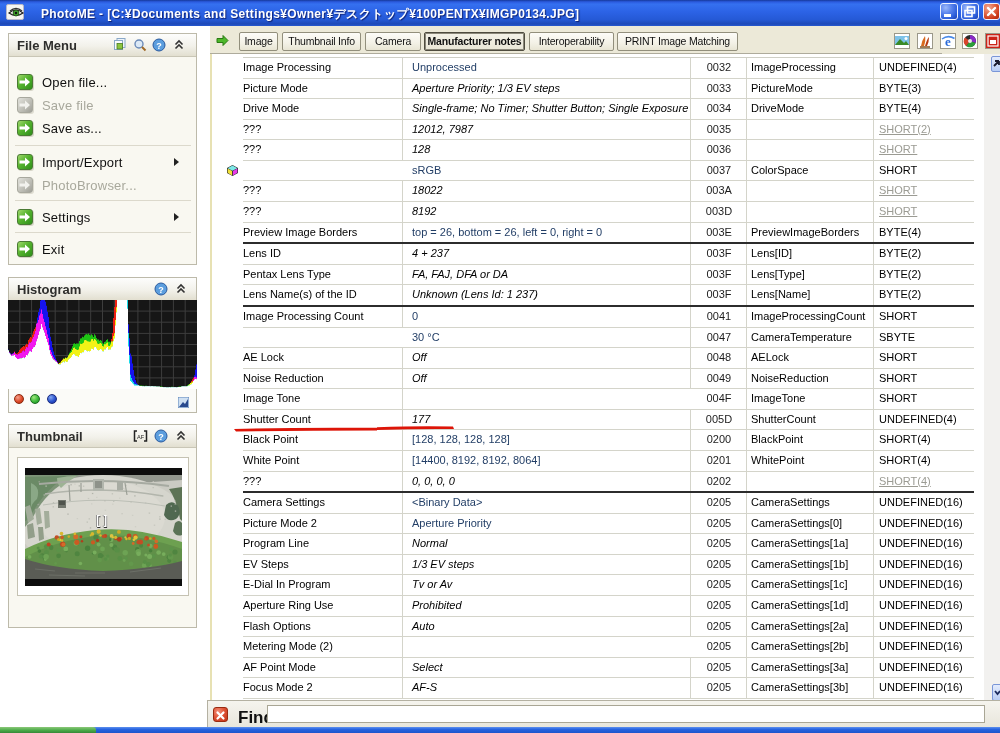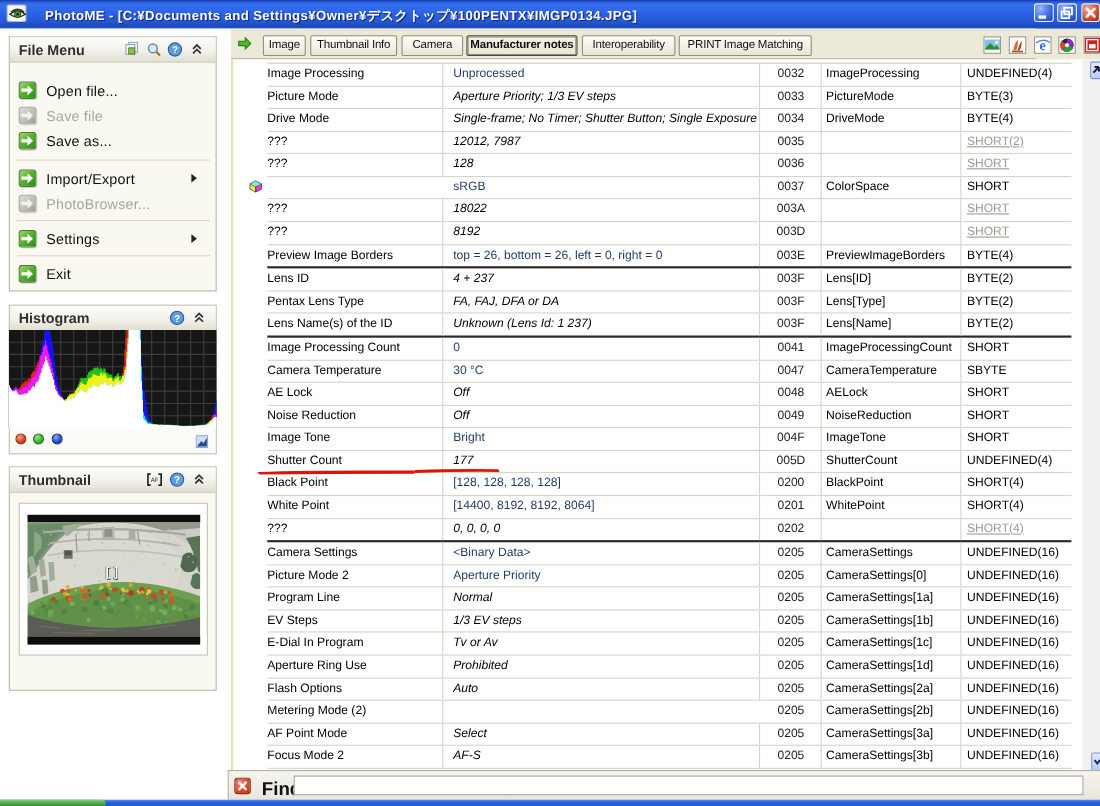--- a/index.html
+++ b/index.html
@@ -575,21 +575,20 @@
         <div class="c5 tk">BYTE(2)</div>
       </div>
 <div class="trow">
         <div class="c1">Image Processing Count</div>
         <div class="c2 vb">0</div>
         <div class="c3">0041</div>
         <div class="c4">ImageProcessingCount</div>
         <div class="c5 tk">SHORT</div>
       </div>
 <div class="trow">
-        <div class="c1">Camera Temperature</div>
         <div class="c2 vb">30 °C</div>
         <div class="c3">0047</div>
         <div class="c4">CameraTemperature</div>
         <div class="c5 tk">SBYTE</div>
       </div>
 <div class="trow">
         <div class="c1">AE Lock</div>
         <div class="c2 vk">Off</div>
         <div class="c3">0048</div>
         <div class="c4">AELock</div>
@@ -597,21 +596,20 @@
       </div>
 <div class="trow">
         <div class="c1">Noise Reduction</div>
         <div class="c2 vk">Off</div>
         <div class="c3">0049</div>
         <div class="c4">NoiseReduction</div>
         <div class="c5 tk">SHORT</div>
       </div>
 <div class="trow">
         <div class="c1">Image Tone</div>
-        <div class="c2 vb">Bright</div>
         <div class="c3">004F</div>
         <div class="c4">ImageTone</div>
         <div class="c5 tk">SHORT</div>
       </div>
 <div class="trow">
         <div class="c1">Shutter Count</div>
         <div class="c2 vk">177</div>
         <div class="c3">005D</div>
         <div class="c4">ShutterCount</div>
         <div class="c5 tk">UNDEFINED(4)</div>

